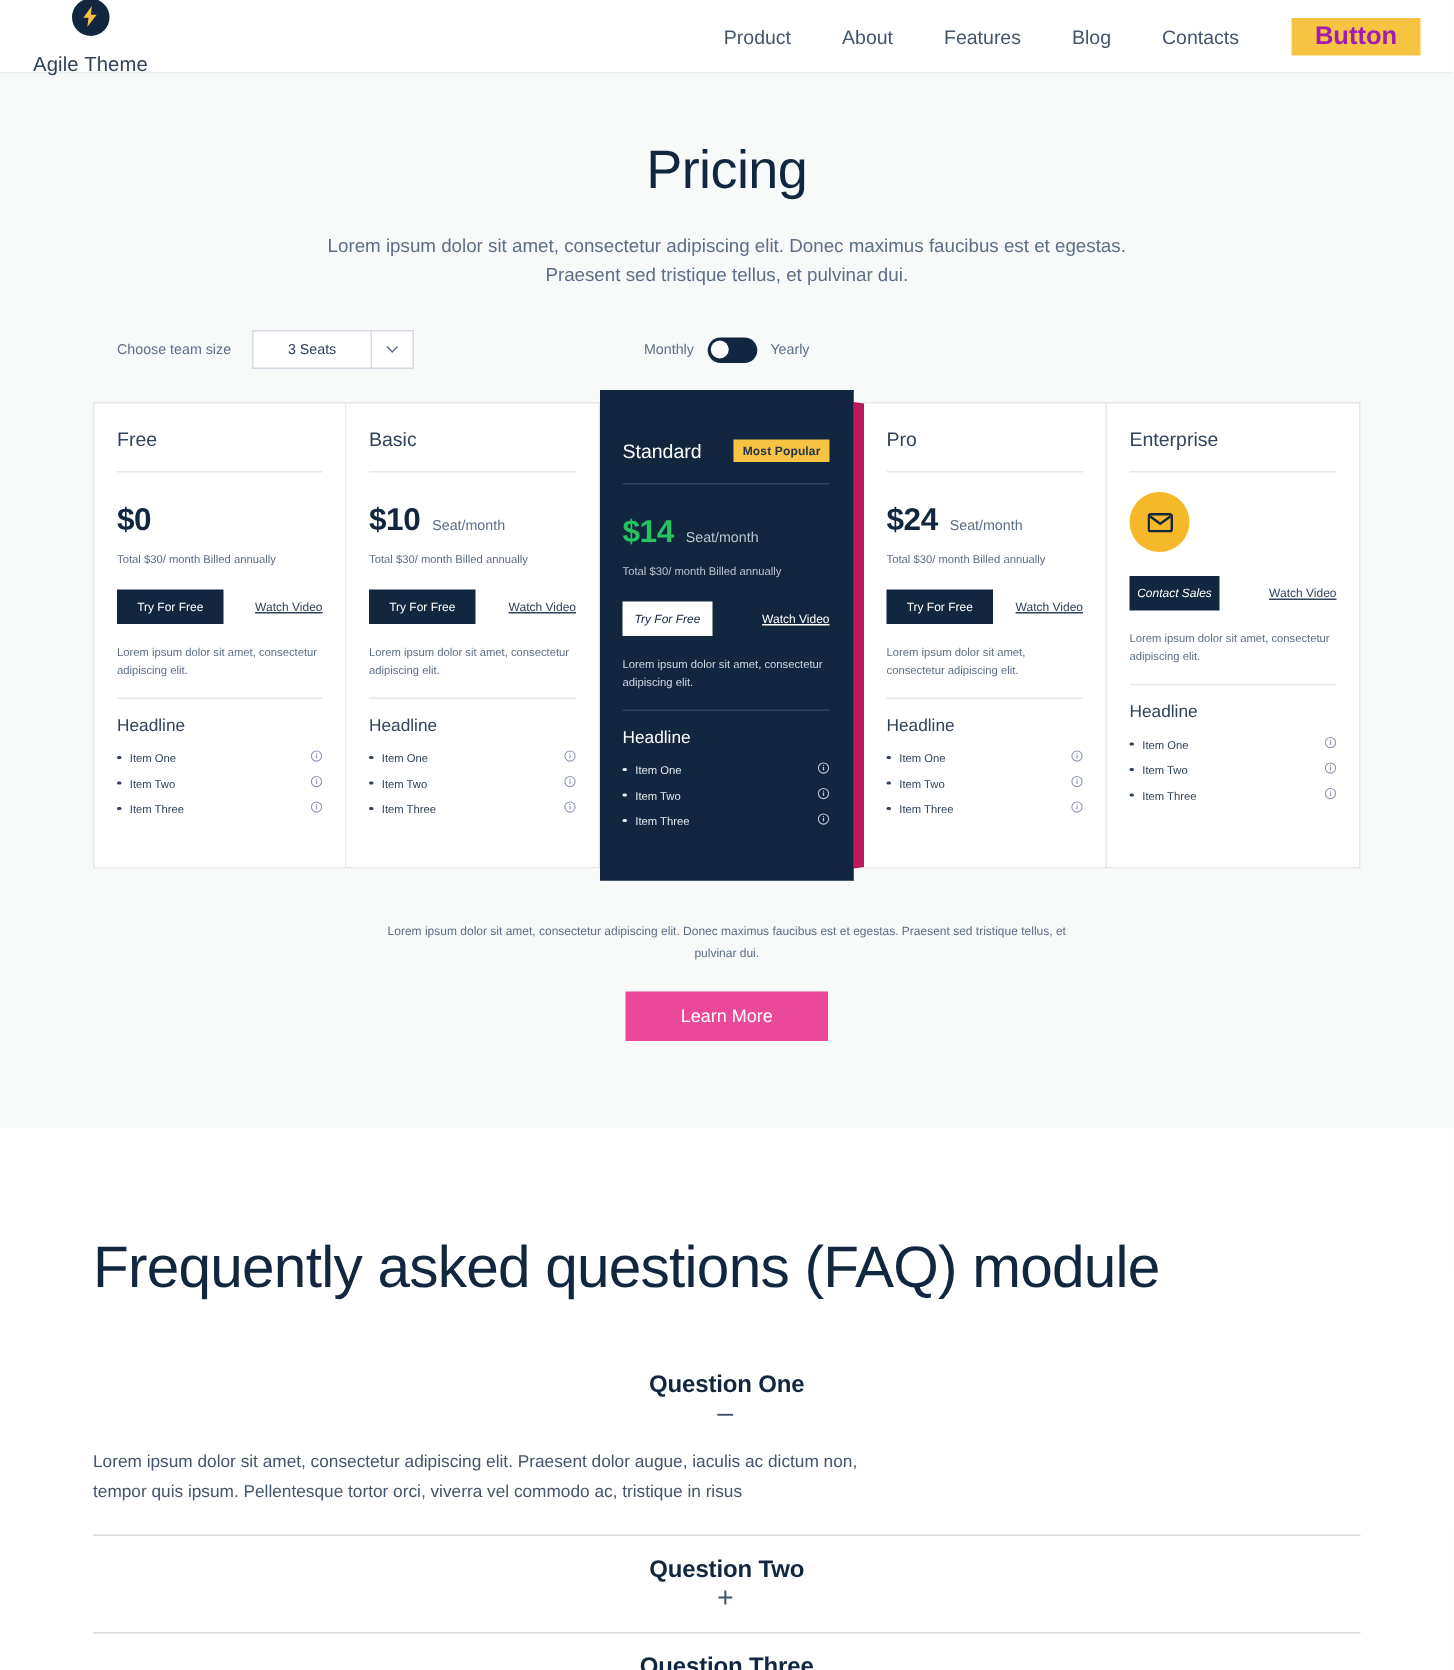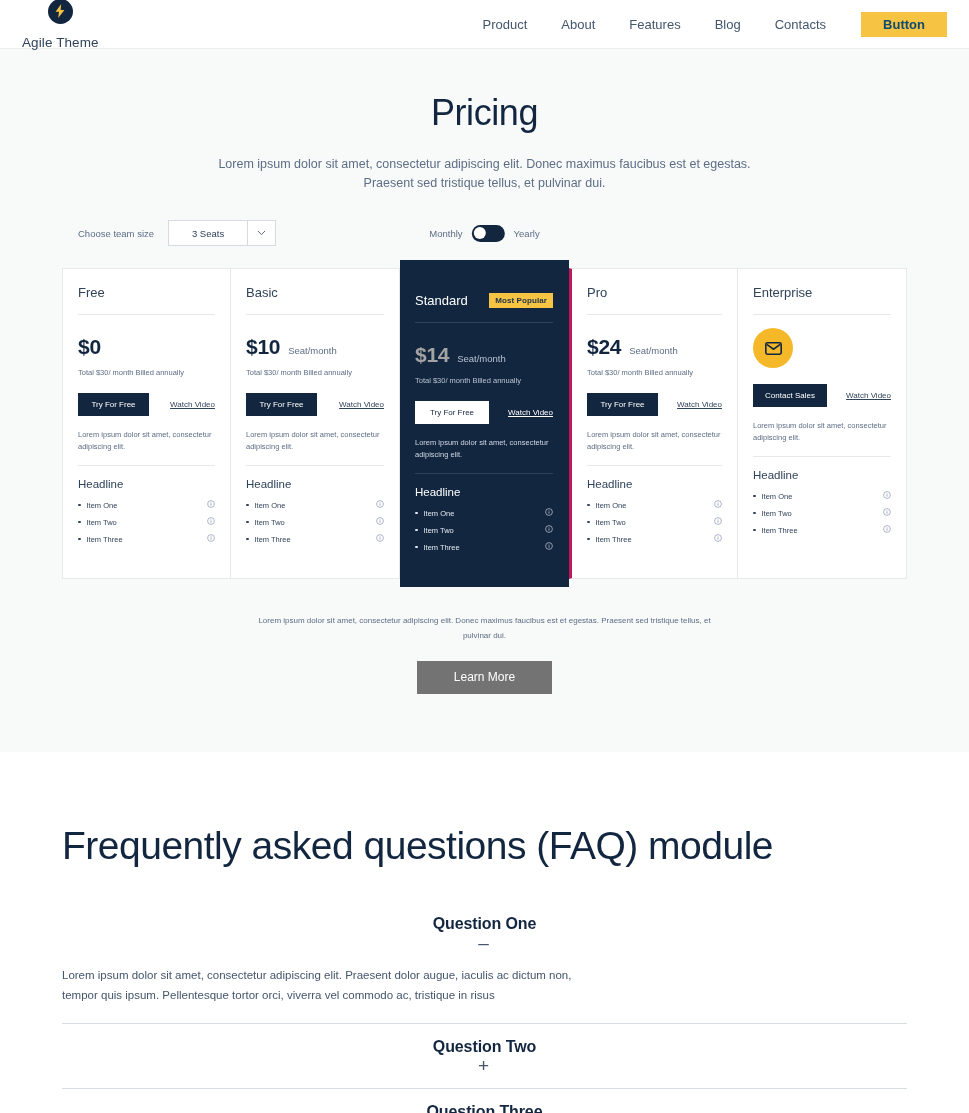--- a/index.html
+++ b/index.html
@@ -32,22 +32,22 @@
     font-size: 13.5px; color: #31435a; letter-spacing: .1px;
   }
   .nav { margin-left: auto; display: flex; align-items: center; gap: 0px; }
   .nav a {
     font-size: 13px; color: #44556c; text-decoration: none;
     padding: 0 17px; white-space: nowrap;
   }
   .nav-cta {
     margin-left: 18px;
     background: #f6c343;
-    color: #0c4a6e;
-    font-size: 13px;
+    color: #a21caf;
+    font-size: 17px;
     font-weight: bold;
     border: none;
     width: 86px; height: 25px;
     cursor: pointer;
     font-family: "Liberation Sans", sans-serif;
   }
 
   
   .pricing-section { background: #f8f9f9; padding: 44px 0 58px 0; }
   .pricing-title {
@@ -120,36 +120,36 @@
   }
   .card + .card { border-left: none; }
   .card.featured {
     background: #12263f;
     border-color: #12263f;
     margin: -8px 0;
     padding-top: 32px;
     padding-bottom: 30px;
     z-index: 2;
   }
-  .card.featured + .card { border-left: 3px solid #be185d; }
+  .card.featured + .card { border-left: 7px solid #be185d; }
 
   .card-head { display: flex; align-items: center; justify-content: space-between; }
   .plan-name { font-size: 13px; color: #31435a; }
   .card.featured .plan-name { color: #ffffff; }
   .badge {
     background: #f6c343; color: #23344a;
     font-size: 8px; font-weight: bold;
     padding: 3px 6px; letter-spacing: .1px;
   }
   .rule { height: 1px; background: #e6e8ea; margin: 14px 0 0 0; }
   .card.featured .rule { background: #2e425c; }
 
   .price-row { margin-top: 20px; display: flex; align-items: baseline; gap: 8px; }
   .price { font-size: 21px; color: #12263f; font-weight: bold; letter-spacing: -.3px; }
-  .card.featured .price { color: #a3a3a3; }
+  .card.featured .price { color: #22c55e; }
   .price-unit { font-size: 9.5px; color: #5d6e85; }
   .card.featured .price-unit { color: #b8c3d1; }
   .billed { margin-top: 9px; font-size: 7.5px; color: #5d6e85; }
   .card.featured .billed { color: #b8c3d1; }
 
   .mail-circle {
     margin-top: 13px;
     width: 40px; height: 40px; border-radius: 50%;
     background: #f5b829;
     display: flex; align-items: center; justify-content: center;
@@ -159,21 +159,21 @@
   .btn-primary {
     background: #12263f; color: #fff;
     border: none;
     font-size: 8px;
     padding: 7px 0;
     width: 71px;
     cursor: pointer;
     font-family: "Liberation Sans", sans-serif;
   }
   .card.featured .btn-primary { background: #ffffff; color: #12263f; }
-  .card .btn-primary.wide { width: 74px; }
+  .card .btn-primary.wide { width: 60px; font-style: italic; }
   .link-video {
     margin-left: auto;
     font-size: 8px; color: #31435a;
     text-decoration: underline; cursor: pointer;
   }
   .card.featured .link-video { color: #ffffff; }
 
   .blurb { margin-top: 13px; font-size: 7.5px; color: #5d6e85; line-height: 1.55; }
   .card.featured .blurb { color: #cfd8e3; }
 
@@ -195,21 +195,21 @@
   .info-ico { margin-left: auto; display: block; }
 
   
   .foot-note {
     margin: 34px auto 0 auto;
     width: 470px; text-align: center;
     font-size: 8px; color: #5d6e85; line-height: 1.95;
   }
   .learn-wrap { margin-top: 17px; display: flex; justify-content: center; }
   .btn-learn {
-    background: #737373; color: #ffffff;
+    background: #ec4899; color: #ffffff;
     border: none; width: 135px; height: 33px;
     font-size: 12px; cursor: pointer;
     font-family: "Liberation Sans", sans-serif;
   }
 
   
   .faq-section { background: #ffffff; padding: 72px 62px 0 62px; }
   .faq-eyebrow { font-size: 10.5px; color: #5d6e85; }
   .faq-title {
     font-size: 39px; color: #12263f;

